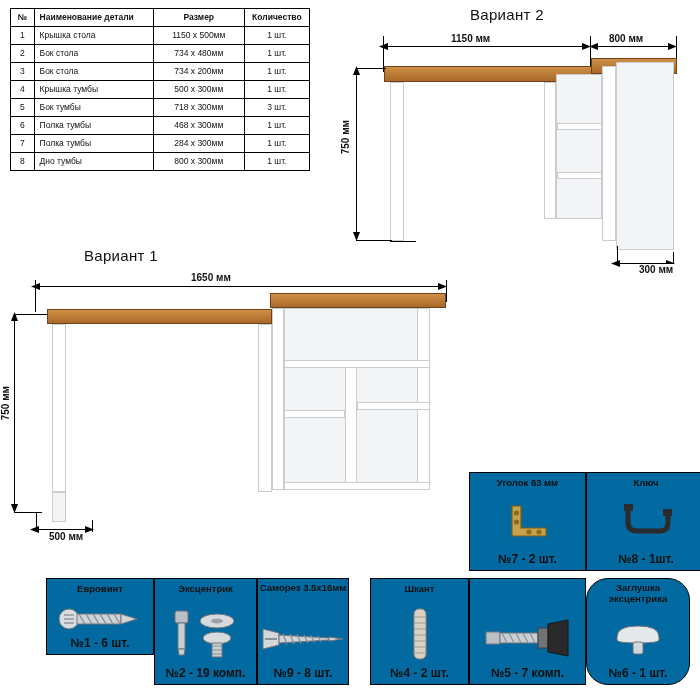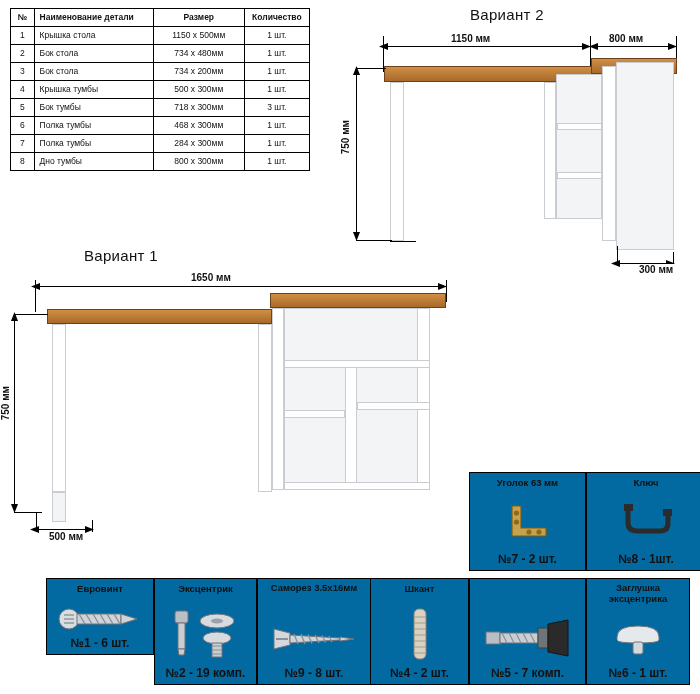--- a/index.html
+++ b/index.html
@@ -301,21 +301,21 @@
       <ellipse cx="52" cy="16" rx="17" ry="7" fill="#d7dbdf" stroke="#6e7479"></ellipse>
       <ellipse cx="52" cy="16" rx="6" ry="2.6" fill="#9aa1a8"></ellipse>
       <ellipse cx="52" cy="33" rx="14" ry="6" fill="#d7dbdf" stroke="#6e7479"></ellipse>
       <rect x="47" y="38" width="10" height="14" fill="#c9ced3" stroke="#6e7479"></rect>
       <path d="M47 41 h10 M47 45 h10 M47 49 h10" stroke="#8a9097" stroke-width="1"></path>
     </svg>
   </div>
   <div class="hw-qty">№2 - 19 комп.</div>
 </div>
 
-<div class="hw-cell" style="left:257px;top:578px;width:114px;height:107px;">
+<div class="hw-cell" style="left:257px;top:578px;width:92px;height:107px;">
   <div class="hw-title" style="padding-top:3px;">Саморез 3.5х16мм</div>
   <div class="hw-art" style="top:32px;">
     <svg width="88" height="24" viewBox="0 0 88 24">
       <path d="M4 2 L4 22 L20 18 L20 6 Z" fill="#d4d8dc" stroke="#6e7479"></path>
       <path d="M6 12 h12" stroke="#6e7479" stroke-width="1.4"></path>
       <path d="M20 8 L70 11 L70 13 L20 16 Z" fill="#cfd4d8" stroke="#6e7479"></path>
       <path d="M24 7 l4 10 M31 7 l4 10 M38 7.5 l4 9 M45 8 l4 8 M52 8.5 l3.6 7 M59 9 l3 6" stroke="#8a9097" stroke-width="1.3"></path>
       <polygon points="70,10 70,14 84,12" fill="#cfd4d8" stroke="#6e7479"></polygon>
     </svg>
   </div>
@@ -339,21 +339,21 @@
       <rect x="6" y="14" width="14" height="12" fill="#b9bfc5" stroke="#6e7479"></rect>
       <rect x="20" y="15" width="38" height="10" fill="#c9ced3" stroke="#6e7479"></rect>
       <path d="M22 15 l5 10 M29 15 l5 10 M36 15 l5 10 M43 15 l5 10 M50 15 l5 10" stroke="#8a9097" stroke-width="1.2"></path>
       <rect x="58" y="10" width="10" height="20" fill="#6f7479" stroke="#3d4145"></rect>
       <path d="M68 6 L88 2 L88 38 L68 34 Z" fill="#2a2a2a" stroke="#151515"></path>
     </svg>
   </div>
   <div class="hw-qty">№5 - 7 комп.</div>
 </div>
 
-<div class="hw-cell" style="left:586px;top:578px;width:104px;height:107px;">
+<div class="hw-cell" style="left:586px;top:578px;width:104px;height:107px;border-radius:22px;">
   <div class="hw-title" style="padding-top:3px;">Заглушка эксцентрика</div>
   <div class="hw-art" style="top:34px;">
     <svg width="54" height="34" viewBox="0 0 54 34">
       <path d="M6 14 Q6 3 27 3 Q48 3 48 14 L48 17 Q48 20 27 20 Q6 20 6 17 Z" fill="#e6e9ec" stroke="#6e7479"></path>
       <rect x="22" y="19" width="10" height="12" rx="2" fill="#d3d8dc" stroke="#6e7479"></rect>
     </svg>
   </div>
   <div class="hw-qty">№6 - 1 шт.</div>
 </div>
 

